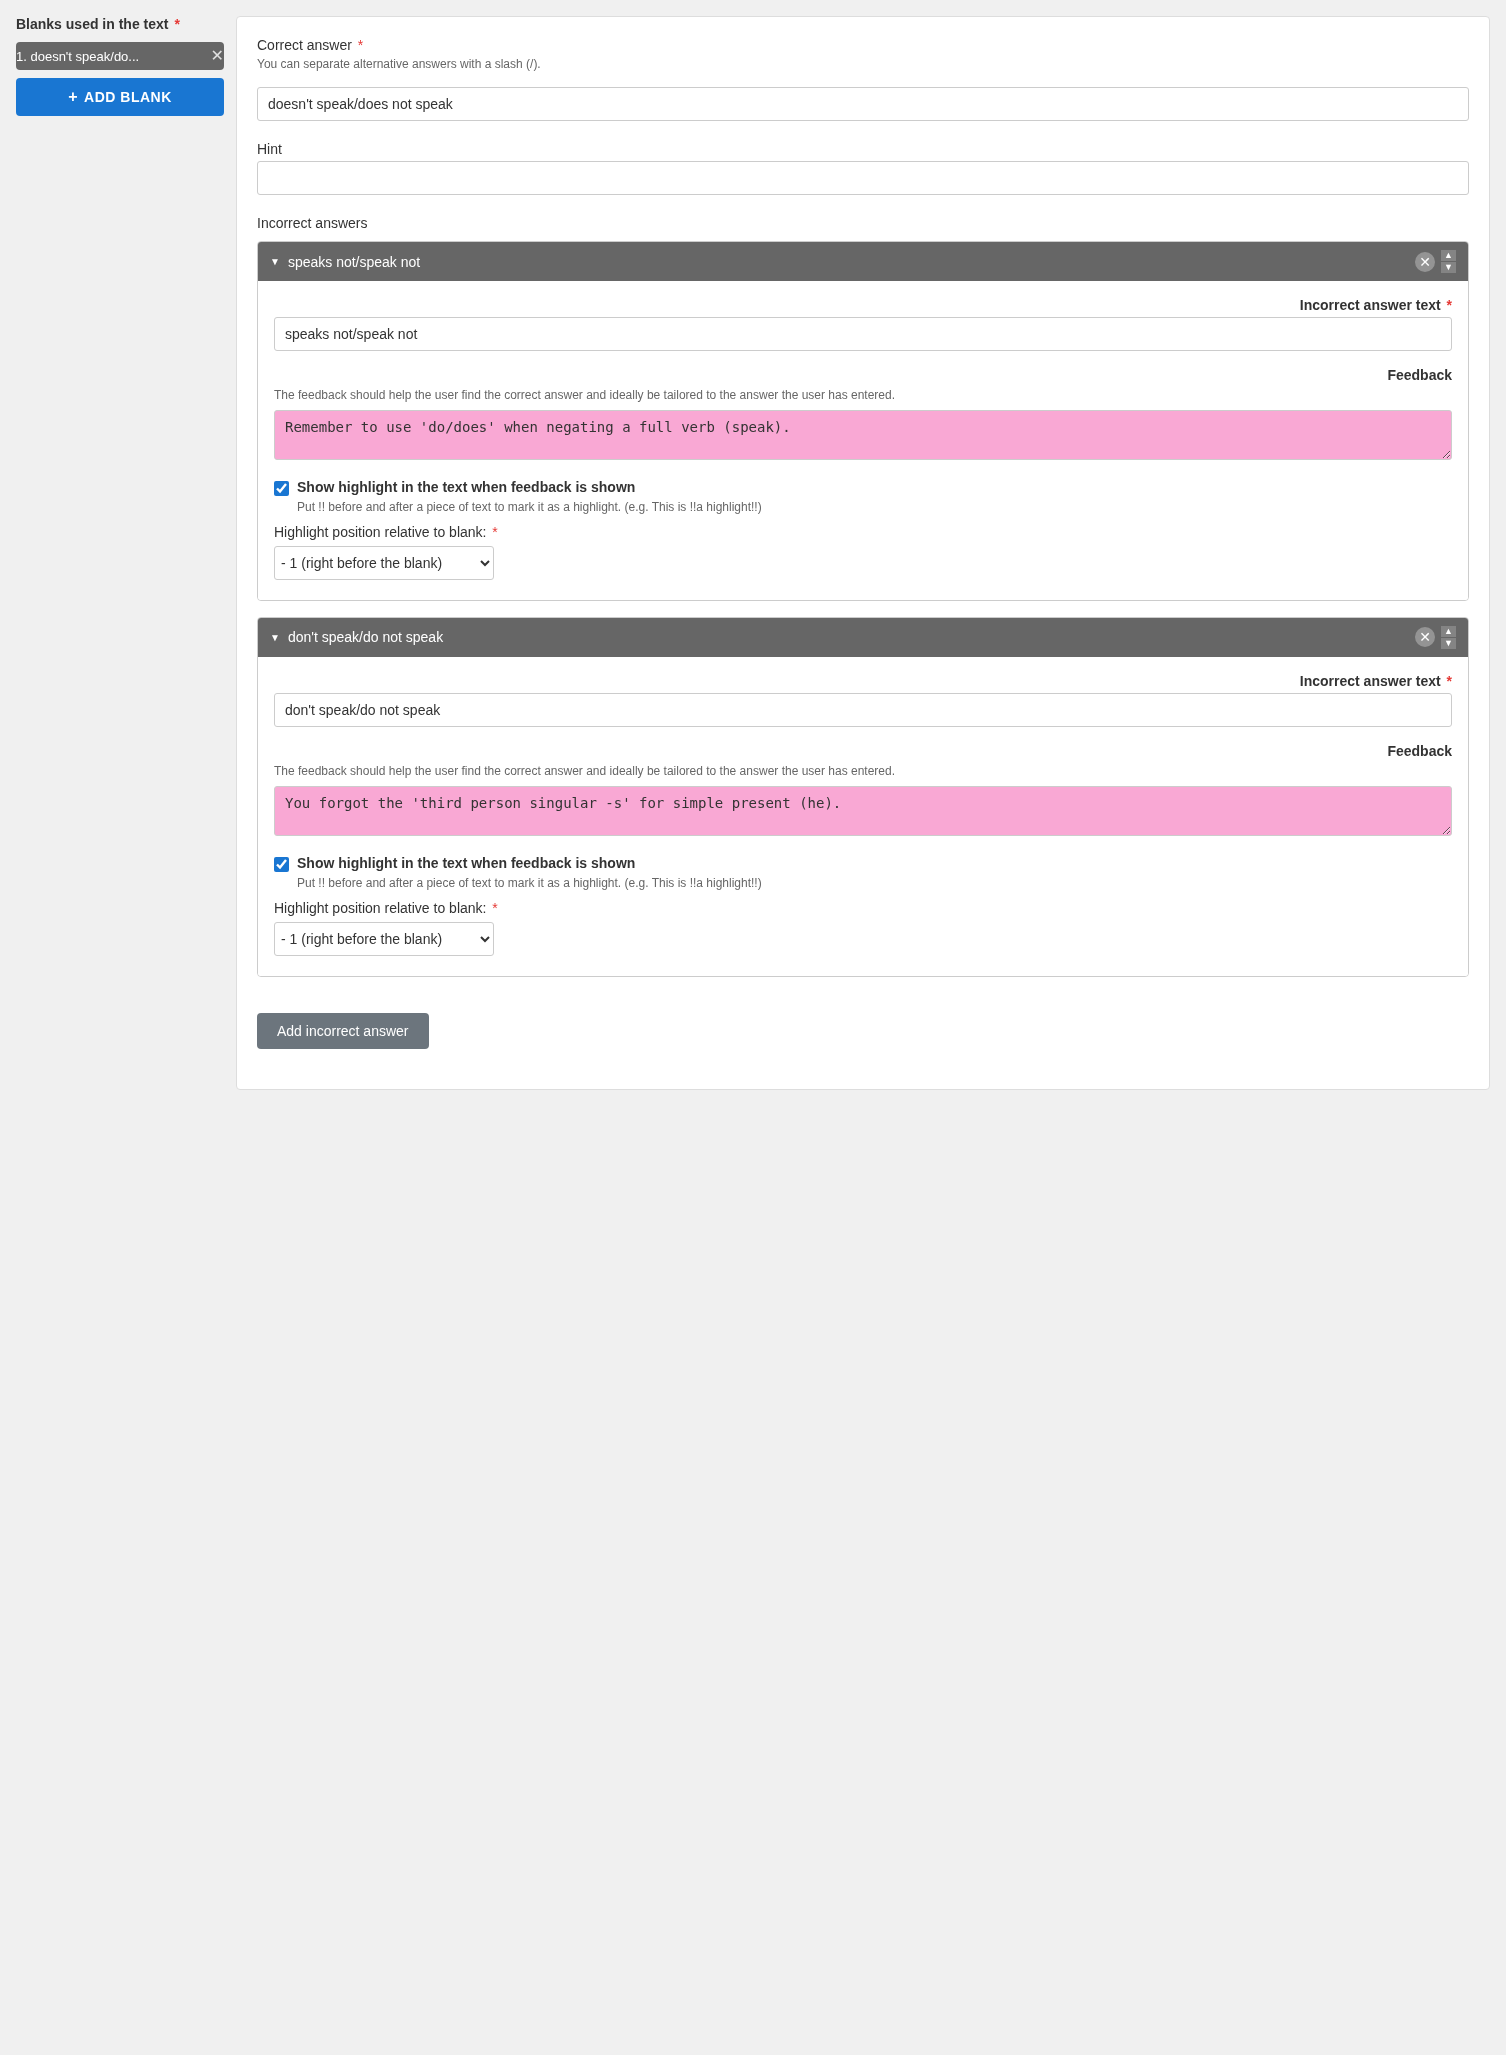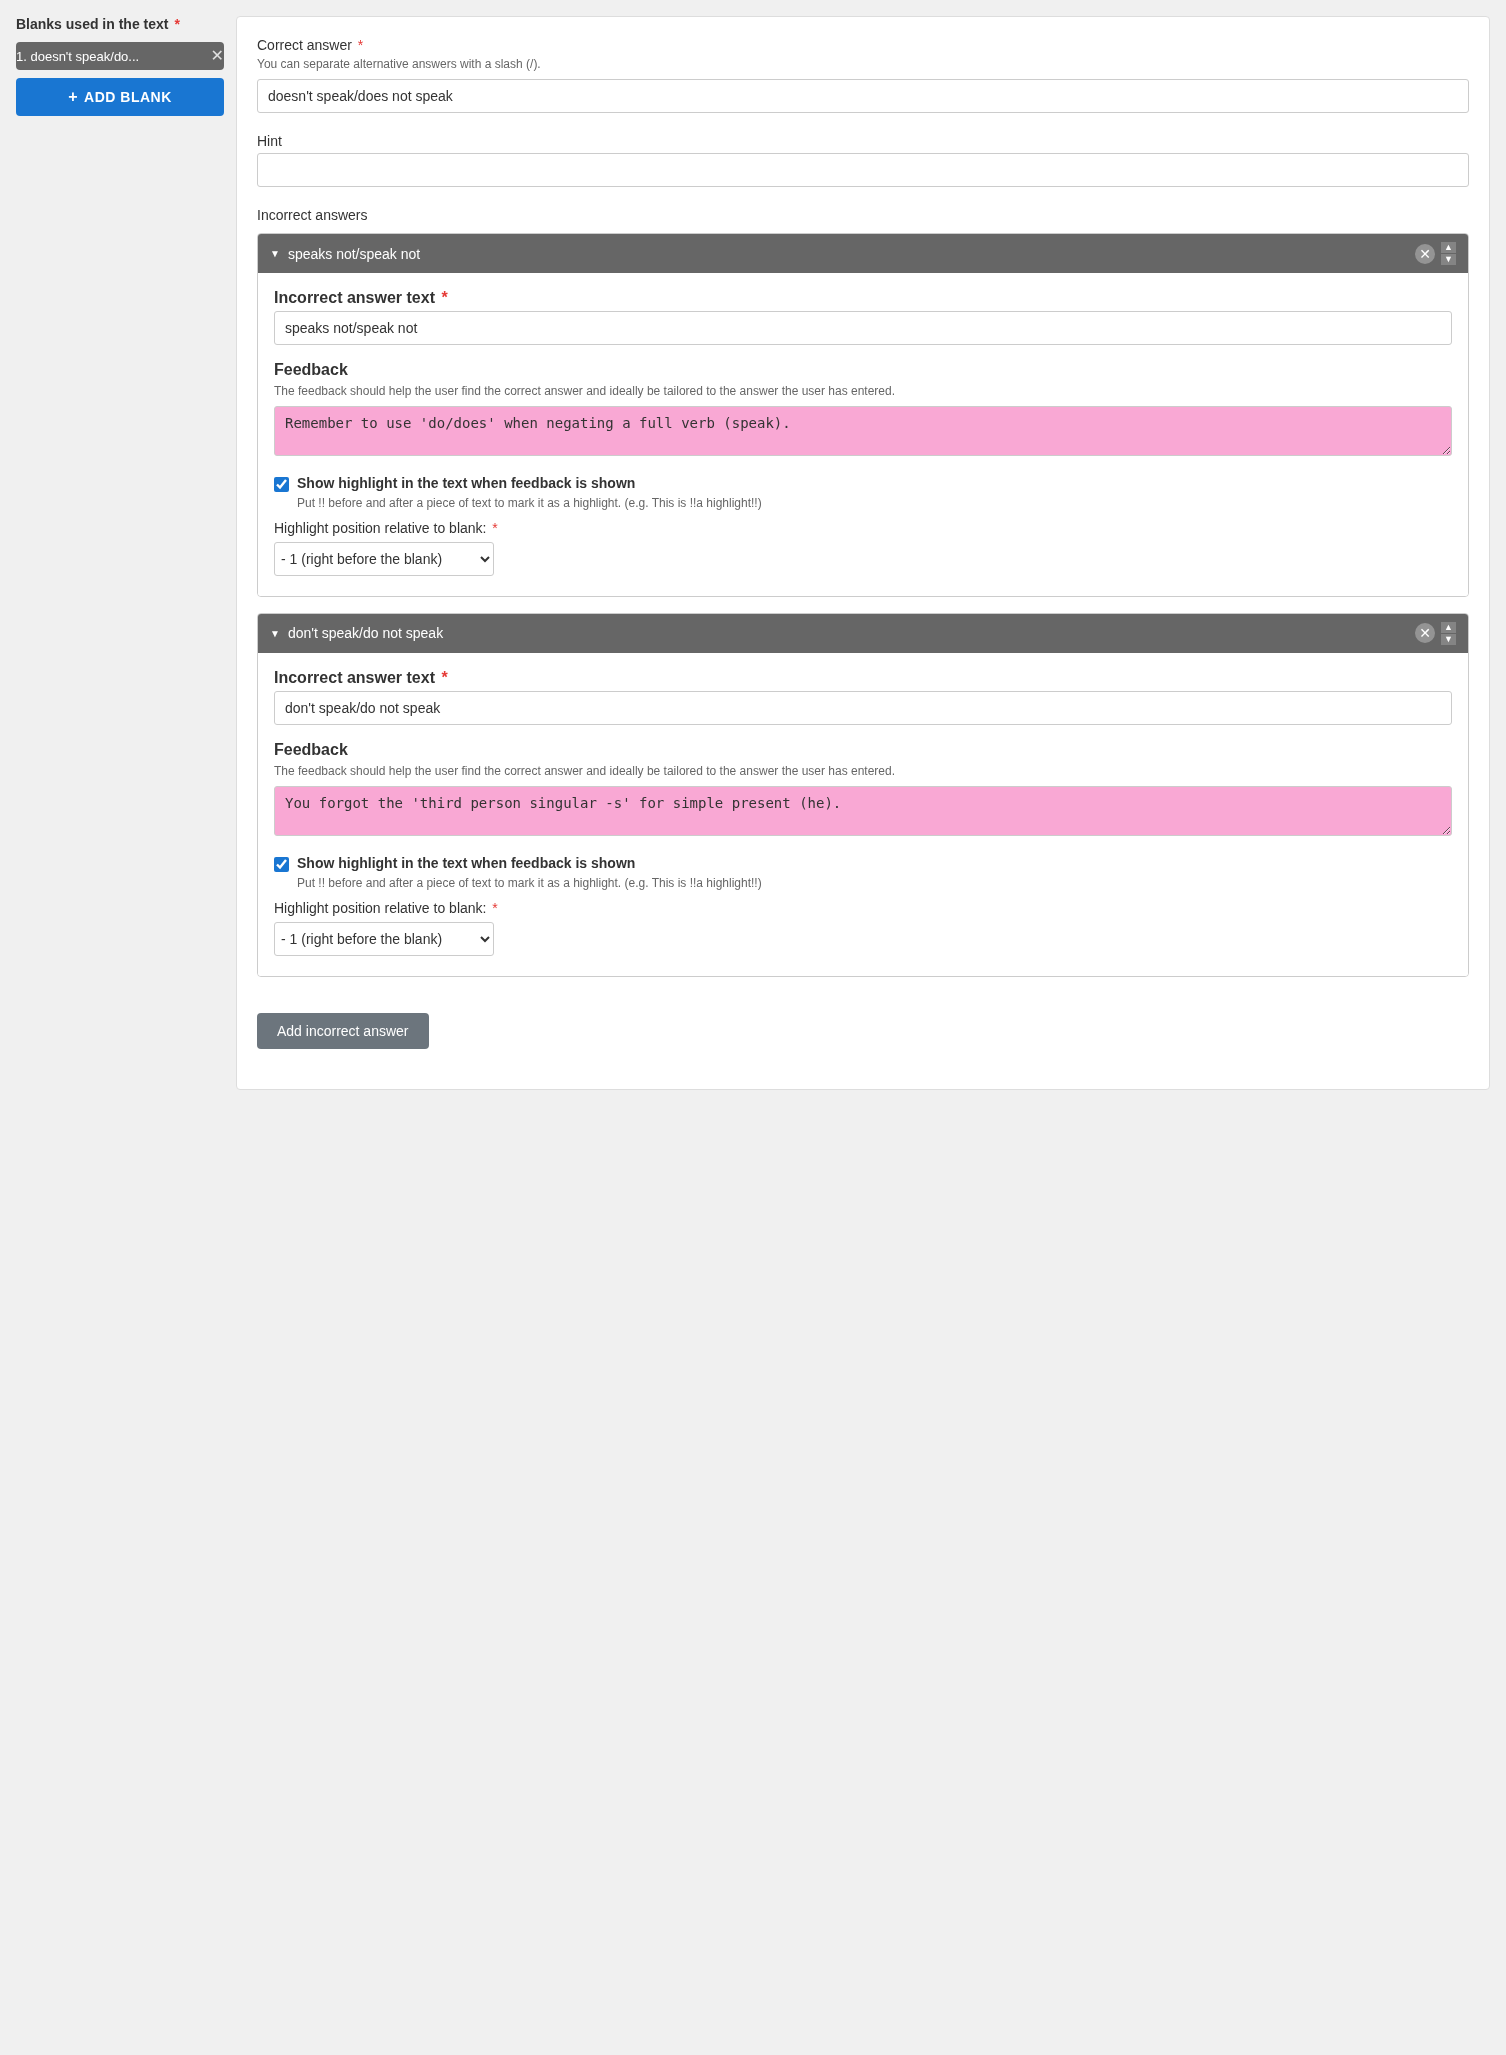--- a/index.html
+++ b/index.html
@@ -76,21 +76,21 @@
     .field-section { margin-bottom: 20px; }
     .field-label {
       font-size: 14px;
       font-weight: normal;
       margin-bottom: 4px;
       color: #333;
     }
     .field-hint {
       font-size: 12px;
       color: #666;
-      margin-bottom: 8px;
+      margin-bottom: 16px;
     }
     .text-input {
       width: 100%;
       border: 1px solid #ccc;
       border-radius: 3px;
       padding: 8px 10px;
       font-size: 14px;
       color: #333;
       background: white;
     }
@@ -157,23 +157,24 @@
       line-height: 1;
       padding: 1px 3px;
     }
 
     .answer-body {
       padding: 16px;
       background: white;
     }
     .inner-field { margin-bottom: 16px; }
     .inner-label {
-      font-size: 16px;
+      font-size: 14px;
       font-weight: bold;
       margin-bottom: 4px;
+      text-align: right;
     }
     .inner-hint {
       font-size: 12px;
       color: #666;
       margin-bottom: 6px;
       line-height: 1.4;
     }
     .textarea-input {
       width: 100%;
       border: 1px solid #ccc;

